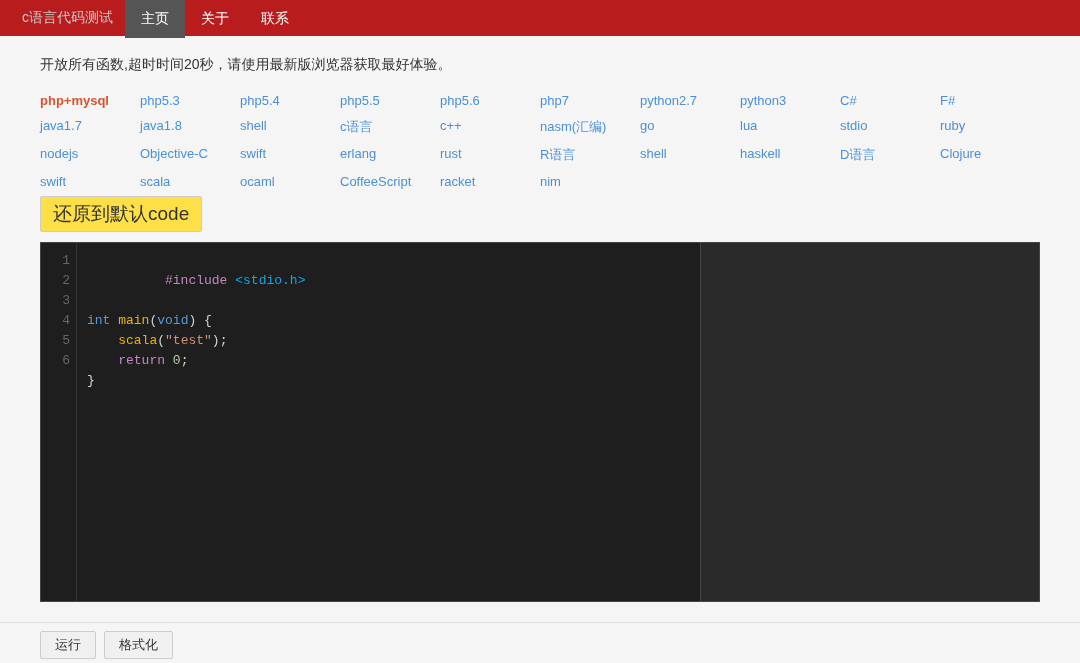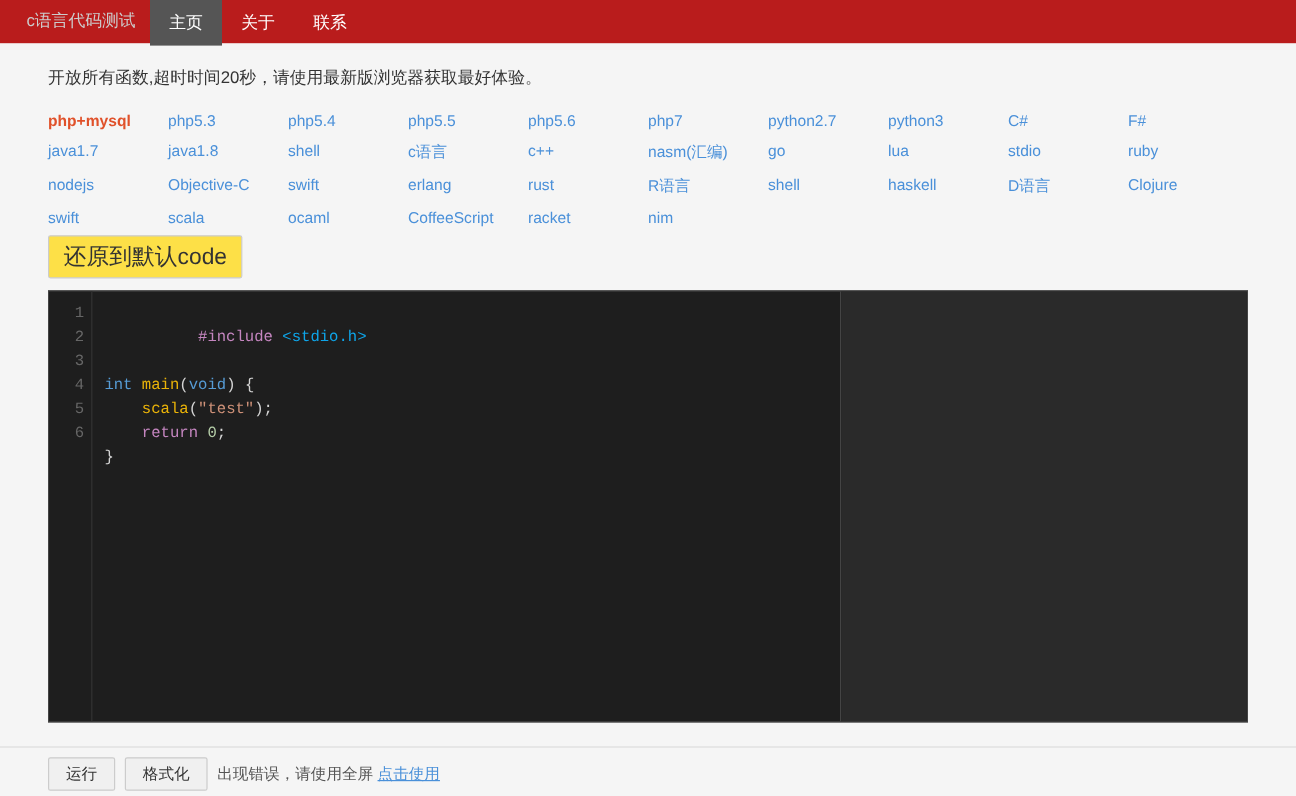--- a/index.html
+++ b/index.html
@@ -250,17 +250,13 @@
 }</div>
       </div>
     </div>
     <div class="editor-right"></div>
   </div>
 </div>
 
 <div class="bottom-bar">
   <button class="btn">运行</button>
   <button class="btn">格式化</button>
-  <span class="bottom-notice">
-    <span>出现错误，请使用全屏</span>
-    <a href="#">点击使用</a>
-  </span>
 </div>
 
 </body></html>

